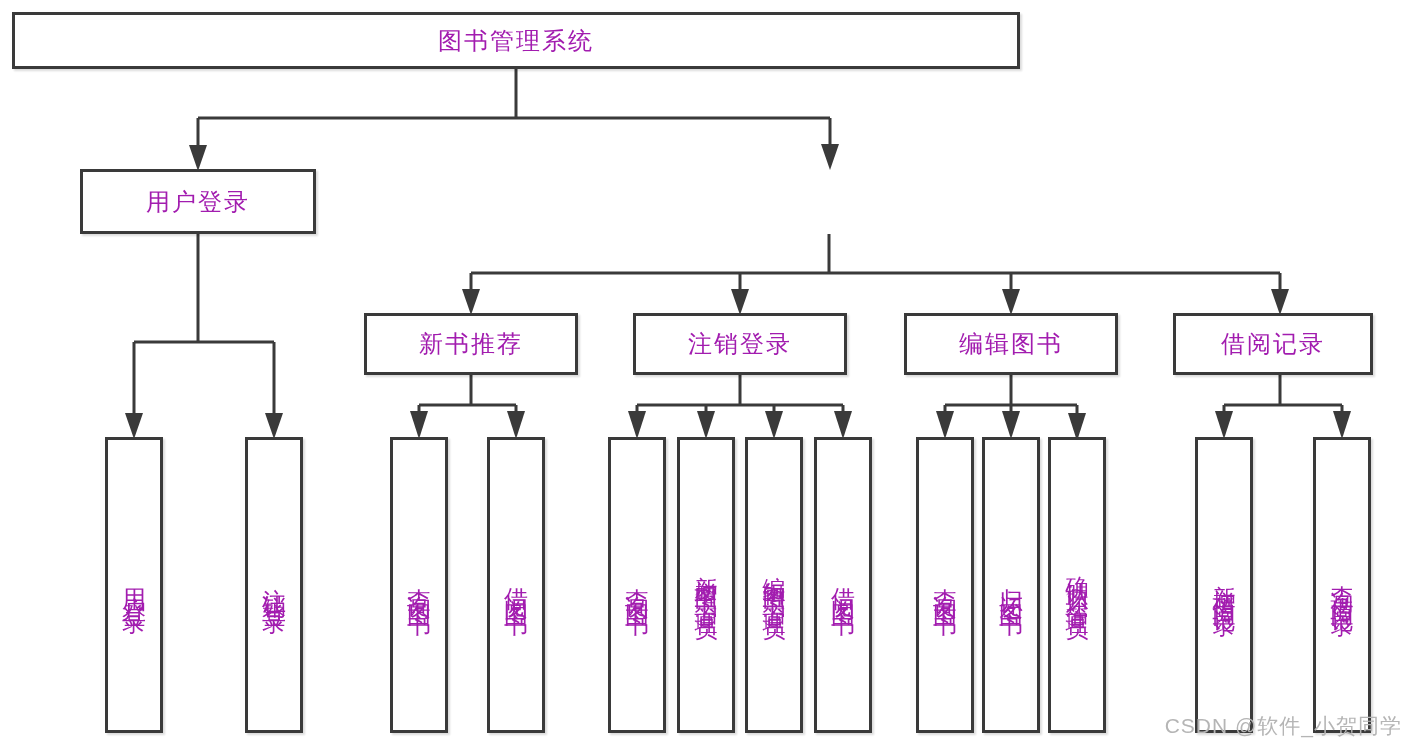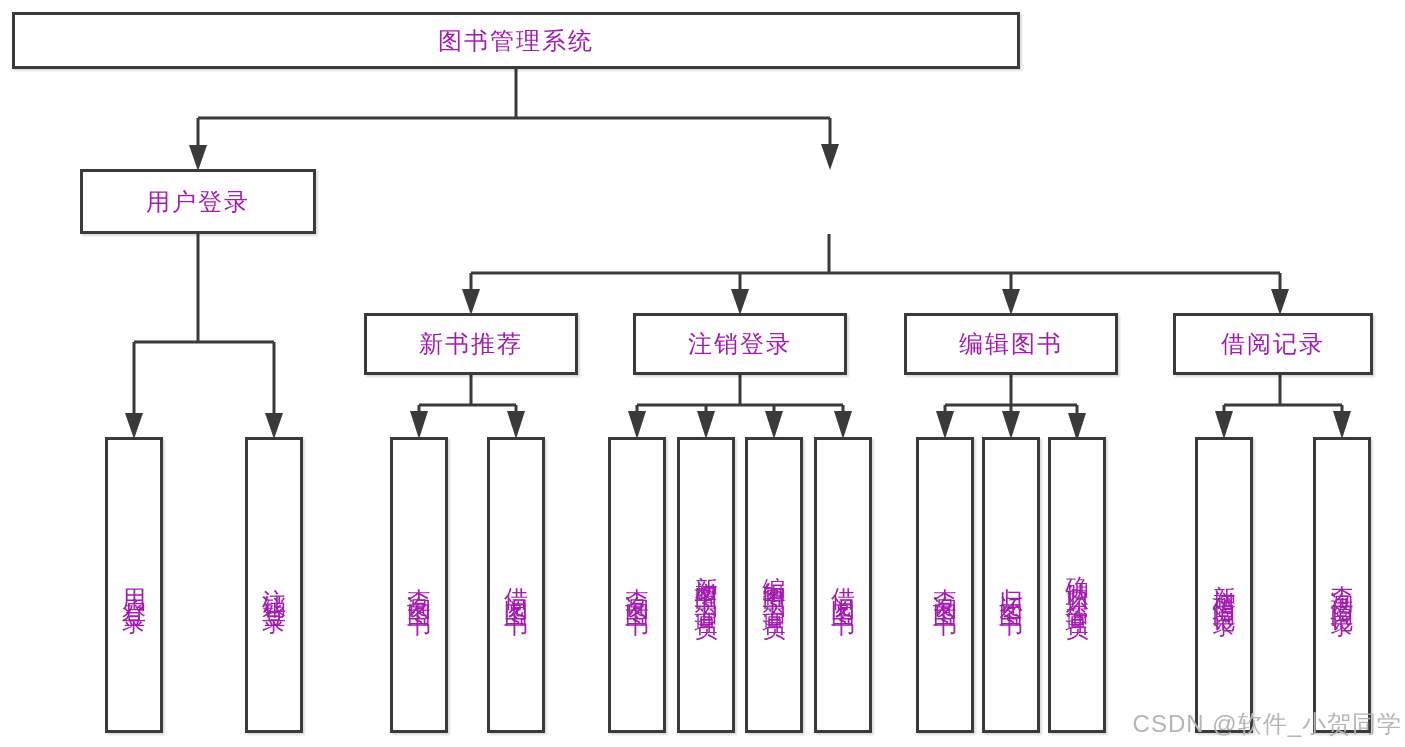--- a/index.html
+++ b/index.html
@@ -55,21 +55,21 @@
   .n-bor-edit{left:745px;}
   .n-bor-borrow{left:814px;}
   .n-cur-query{left:916px;}
   .n-cur-return{left:982px;}
   .n-cur-confirm{left:1048px;}
   .n-recs-add{left:1195px;}
   .n-recs-query{left:1313px;}
   .wm{
     position:absolute;
     right:3px;bottom:7px;
-    font-size:24px;
+    font-size:21px;
     color:#b5b5b5;
     letter-spacing:1px;
     z-index:3;
     margin-top:44px;
   }
 </style>
 </head>
 <body>
 
 <div id="stage">

